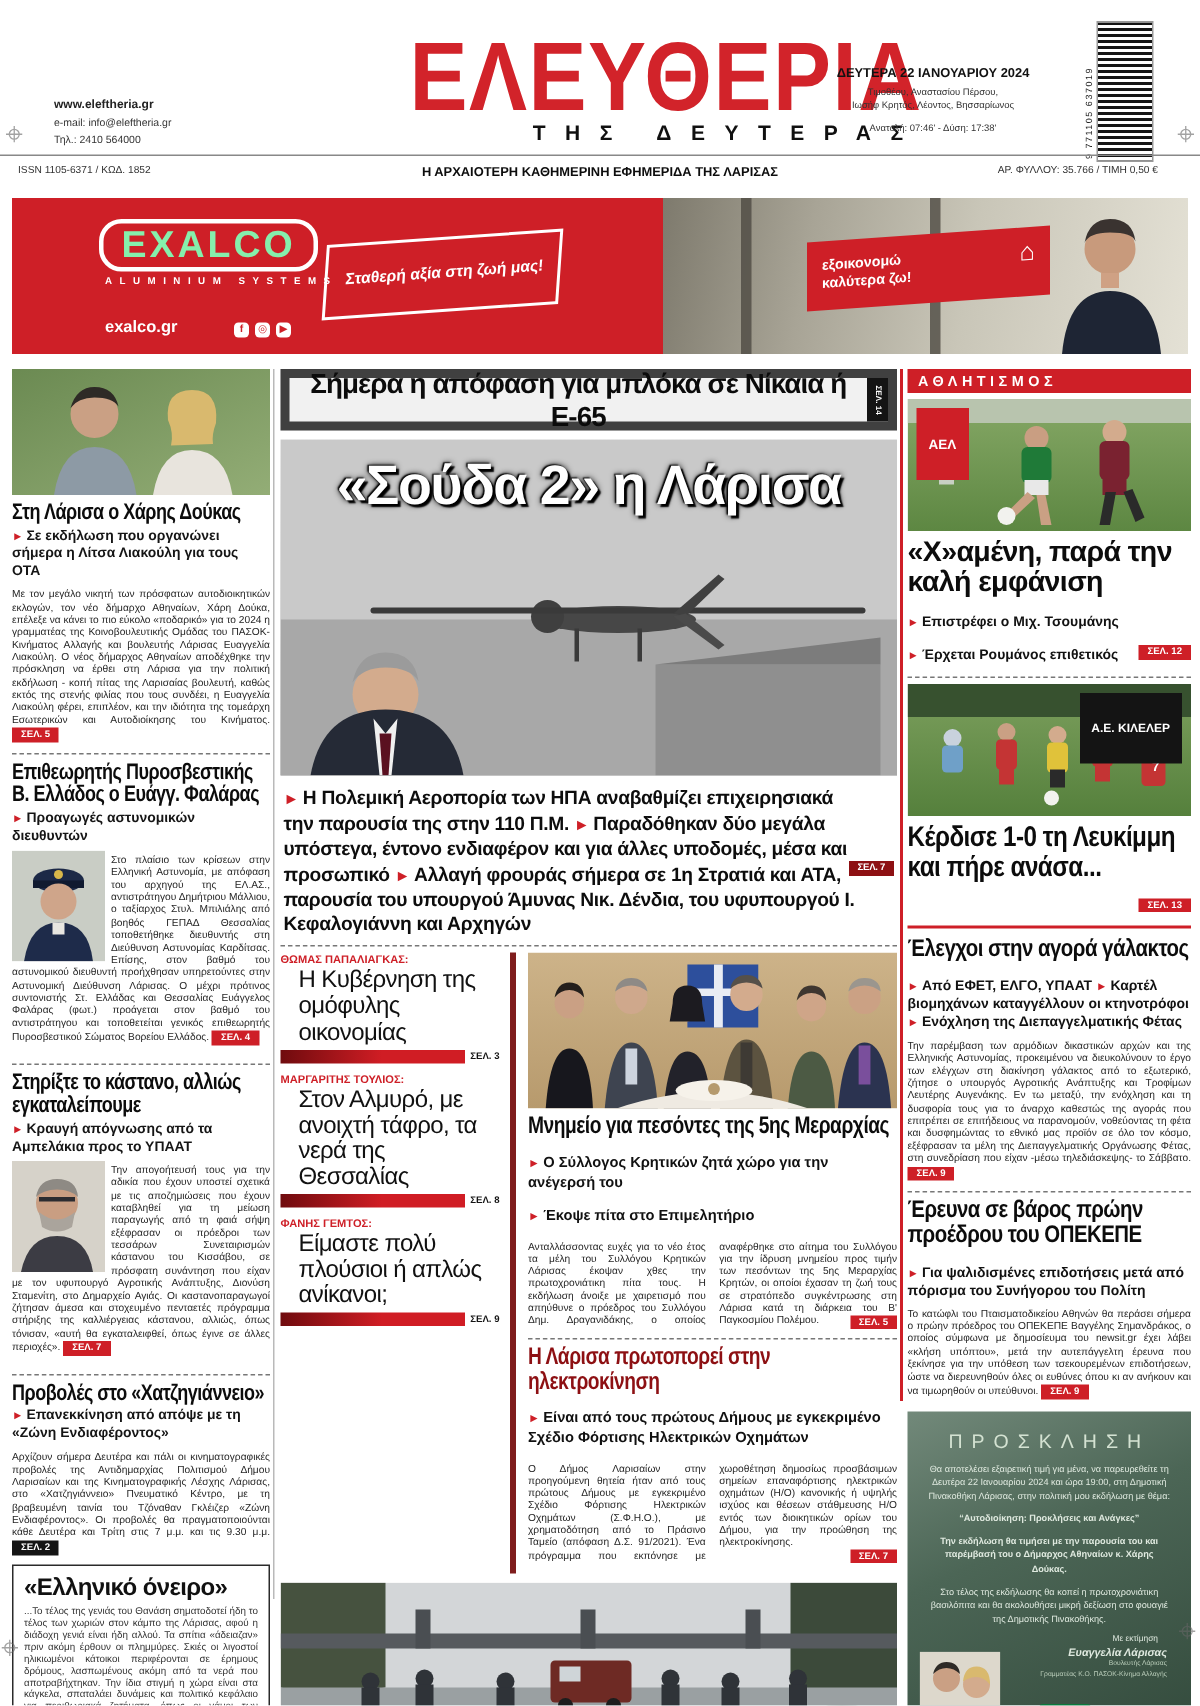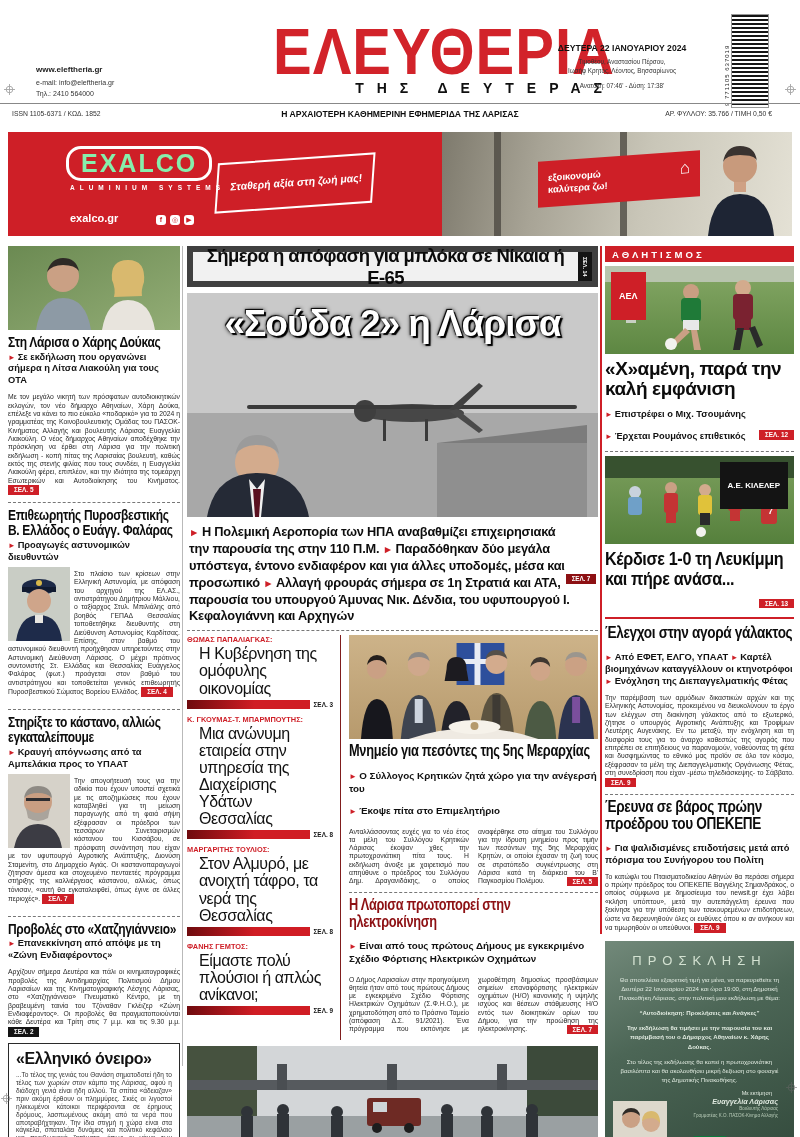--- a/index.html
+++ b/index.html
@@ -73,21 +73,21 @@
   .strip{height:29px;background:#f1f1f1;border:6px solid #404040;display:flex;align-items:center;margin-bottom:6px;}
   .strip-t{flex:1;text-align:center;font-size:18.5px;font-weight:bold;letter-spacing:-.6px;color:#0b0b0b;}
   .strip-pg{width:14px;align-self:stretch;background:#141414;color:#fff;font-size:5.4px;font-weight:bold;
             writing-mode:vertical-rl;display:flex;align-items:center;justify-content:center;}
   .mainph{height:224px;background:linear-gradient(180deg,#dadada 0%,#b3b3b3 55%,#909090 100%);}
   .mainhl{position:absolute;left:0;right:0;top:10px;text-align:center;font-size:37px;font-weight:bold;color:#fff;
           letter-spacing:-1px;text-shadow:0 0 4px #000,2px 2px 1px #000,-1px -1px 1px #000;}
   .mbul{position:relative;font-size:12.8px;font-weight:bold;line-height:1.32;letter-spacing:-.2px;margin:7px 2px 4px;color:#0d0d0d;}
   .midrow{display:flex;margin-top:2px;}
   .oplist{width:146px;padding-right:7px;}
-  .midright{flex:1;border-left:1px solid #7f1d1d;padding-left:8px;}
+  .midright{flex:1;border-left:4px solid #7f1d1d;padding-left:8px;}
   .op-au{color:#ce1f27;font-size:7.4px;font-weight:bold;}
   .op-ti{font-size:16px;font-weight:normal;letter-spacing:-.4px;line-height:1.07;margin:1px 12px 3px;}
   .opbar{display:flex;align-items:center;margin-bottom:6px;}
   .opbar .bar{flex:1;height:9px;background:linear-gradient(90deg,#6f0b0e,#d01d24 55%);}
   .opbar .pg{font-size:6.4px;font-weight:bold;margin-left:4px;color:#141414;}
   .memph{height:104px;}
   .mt{font-size:16px;margin:4px 0 2px;}
   .membul{font-size:9.8px;font-weight:bold;line-height:1.3;}
   .twocol{column-count:2;column-gap:9px;font-size:6.8px;line-height:1.22;color:#262626;text-align:justify;margin-top:3px;}
   .evt{font-size:16px;color:#8d1013;margin:3px 0 2px;}
@@ -302,28 +302,20 @@
     <hr class="dash">
 
     <div class="midrow">
       <div class="oplist">
         <div class="opitem">
           <div class="op-au">ΘΩΜΑΣ ΠΑΠΑΛΙΑΓΚΑΣ:</div>
           <div class="op-ti">Η Κυβέρνηση της ομόφυλης οικονομίας</div>
           <div class="opbar">
               <div class="bar"></div>
               <div class="pg">ΣΕΛ. 3</div>
-            </div>
-        </div>
-        <div class="opitem">
-          <div class="op-au">Κ. ΓΚΟΥΜΑΣ-Τ. ΜΠΑΡΜΠΟΥΤΗΣ:</div>
-          <div class="op-ti">Μια ανώνυμη εταιρεία στην υπηρεσία της Διαχείρισης Υδάτων Θεσσαλίας</div>
-          <div class="opbar">
-              <div class="bar"></div>
-              <div class="pg">ΣΕΛ. 8</div>
             </div>
         </div>
         <div class="opitem">
           <div class="op-au">ΜΑΡΓΑΡΙΤΗΣ ΤΟΥΛΙΟΣ:</div>
           <div class="op-ti">Στον Αλμυρό, με ανοιχτή τάφρο, τα νερά της Θεσσαλίας</div>
           <div class="opbar">
               <div class="bar"></div>
               <div class="pg">ΣΕΛ. 8</div>
             </div>
         </div>

